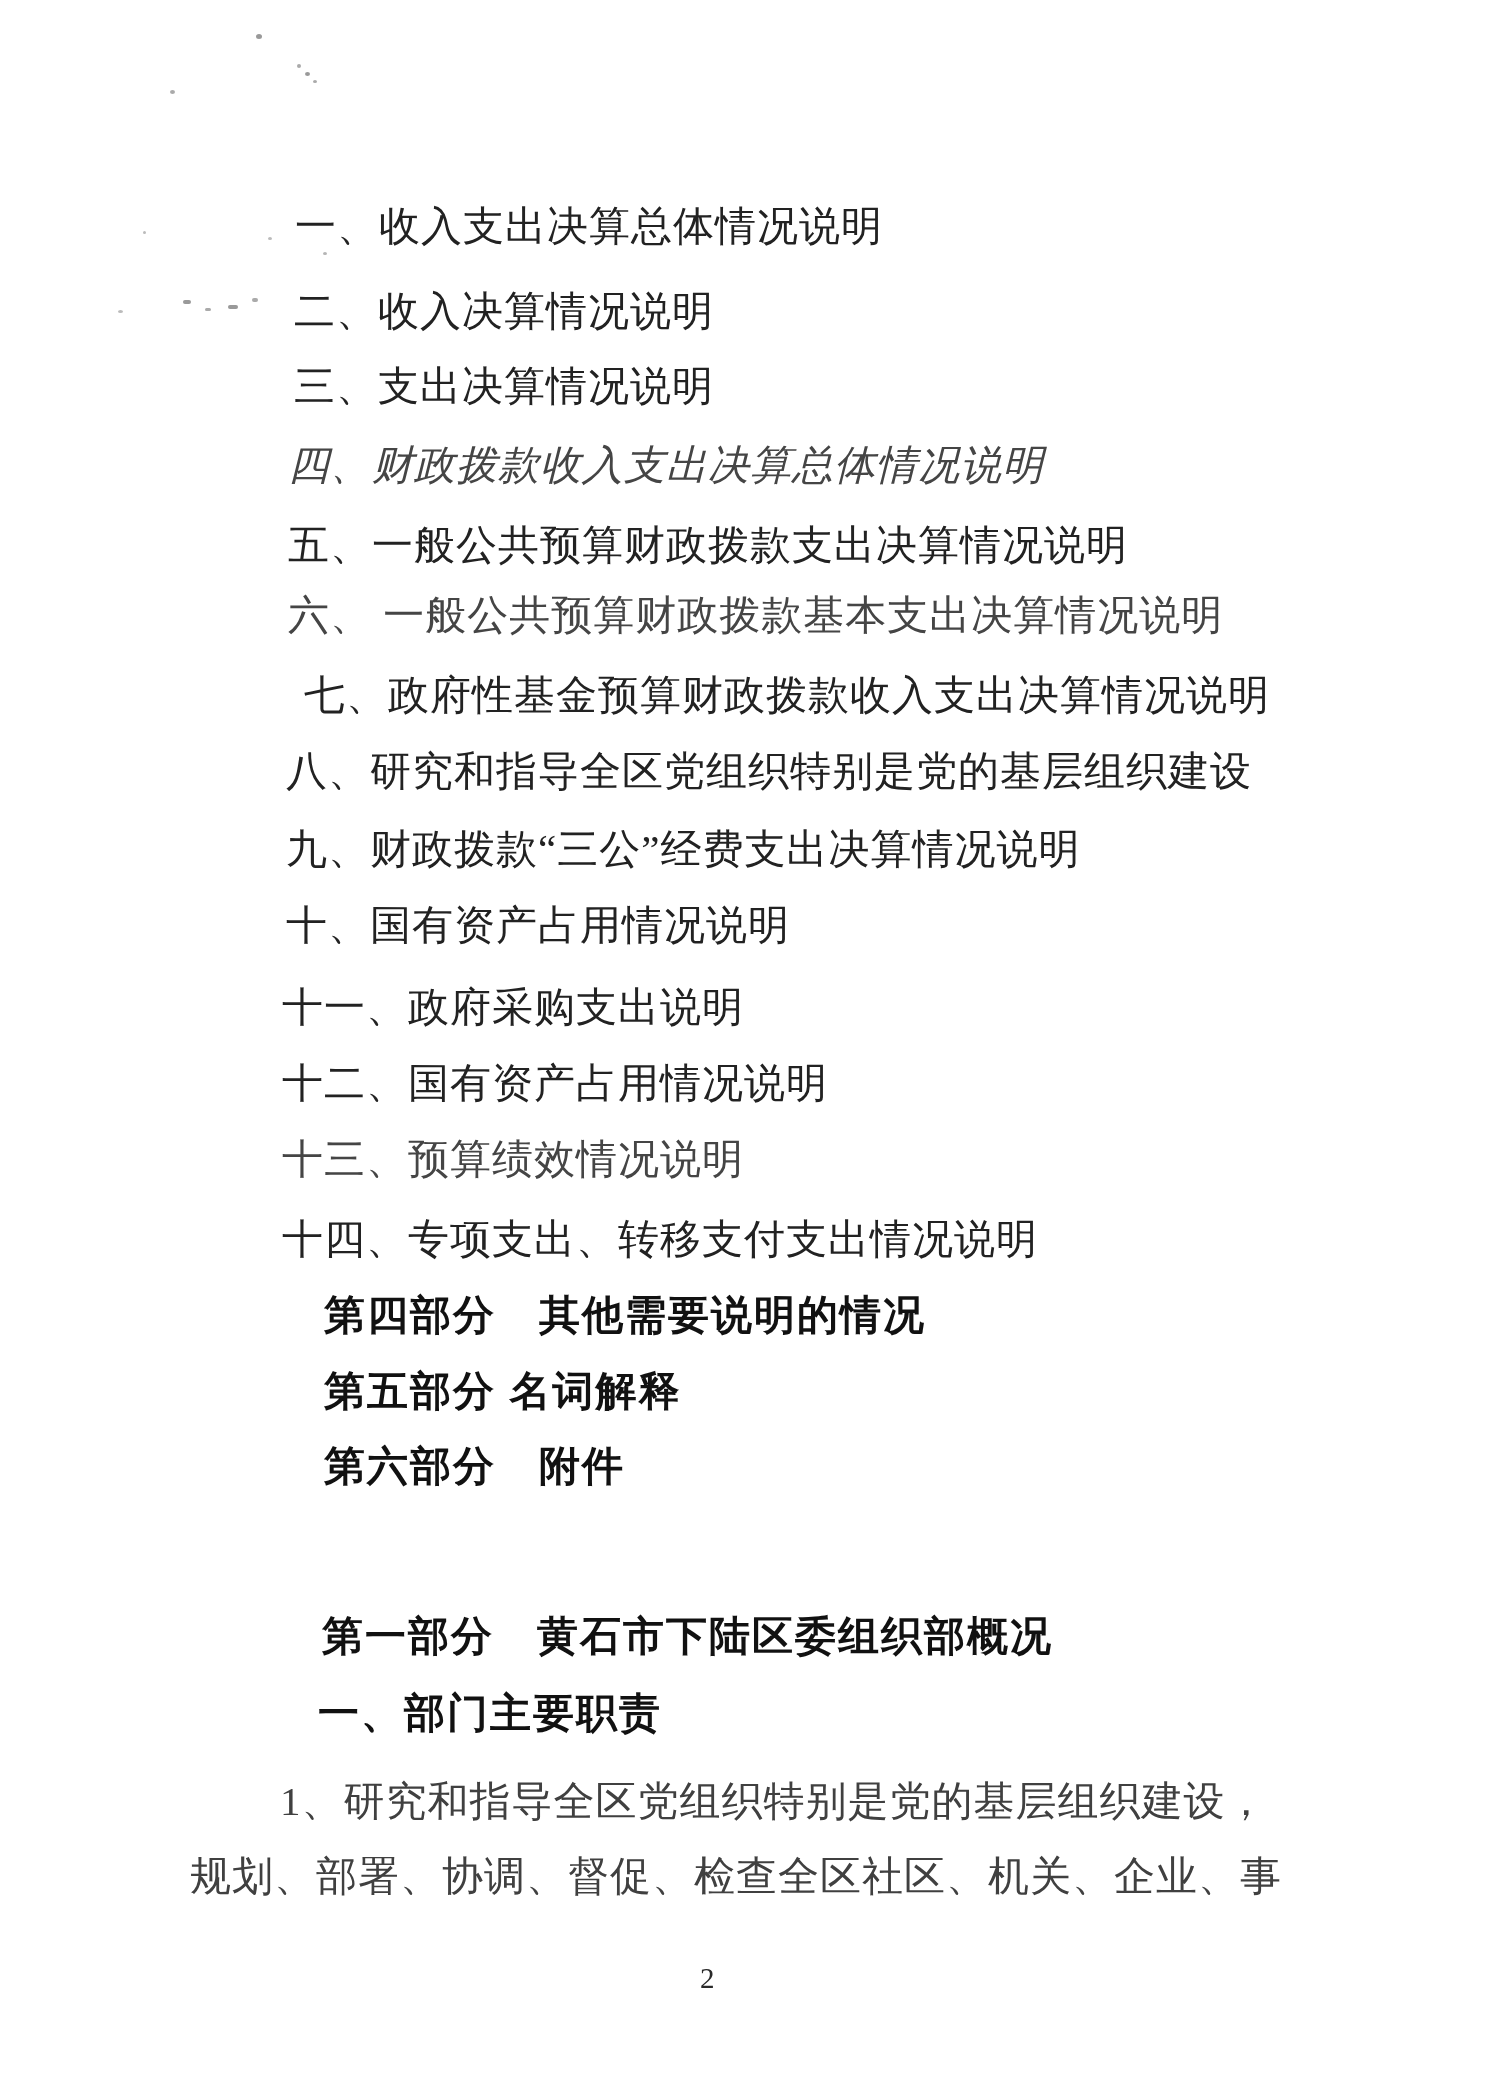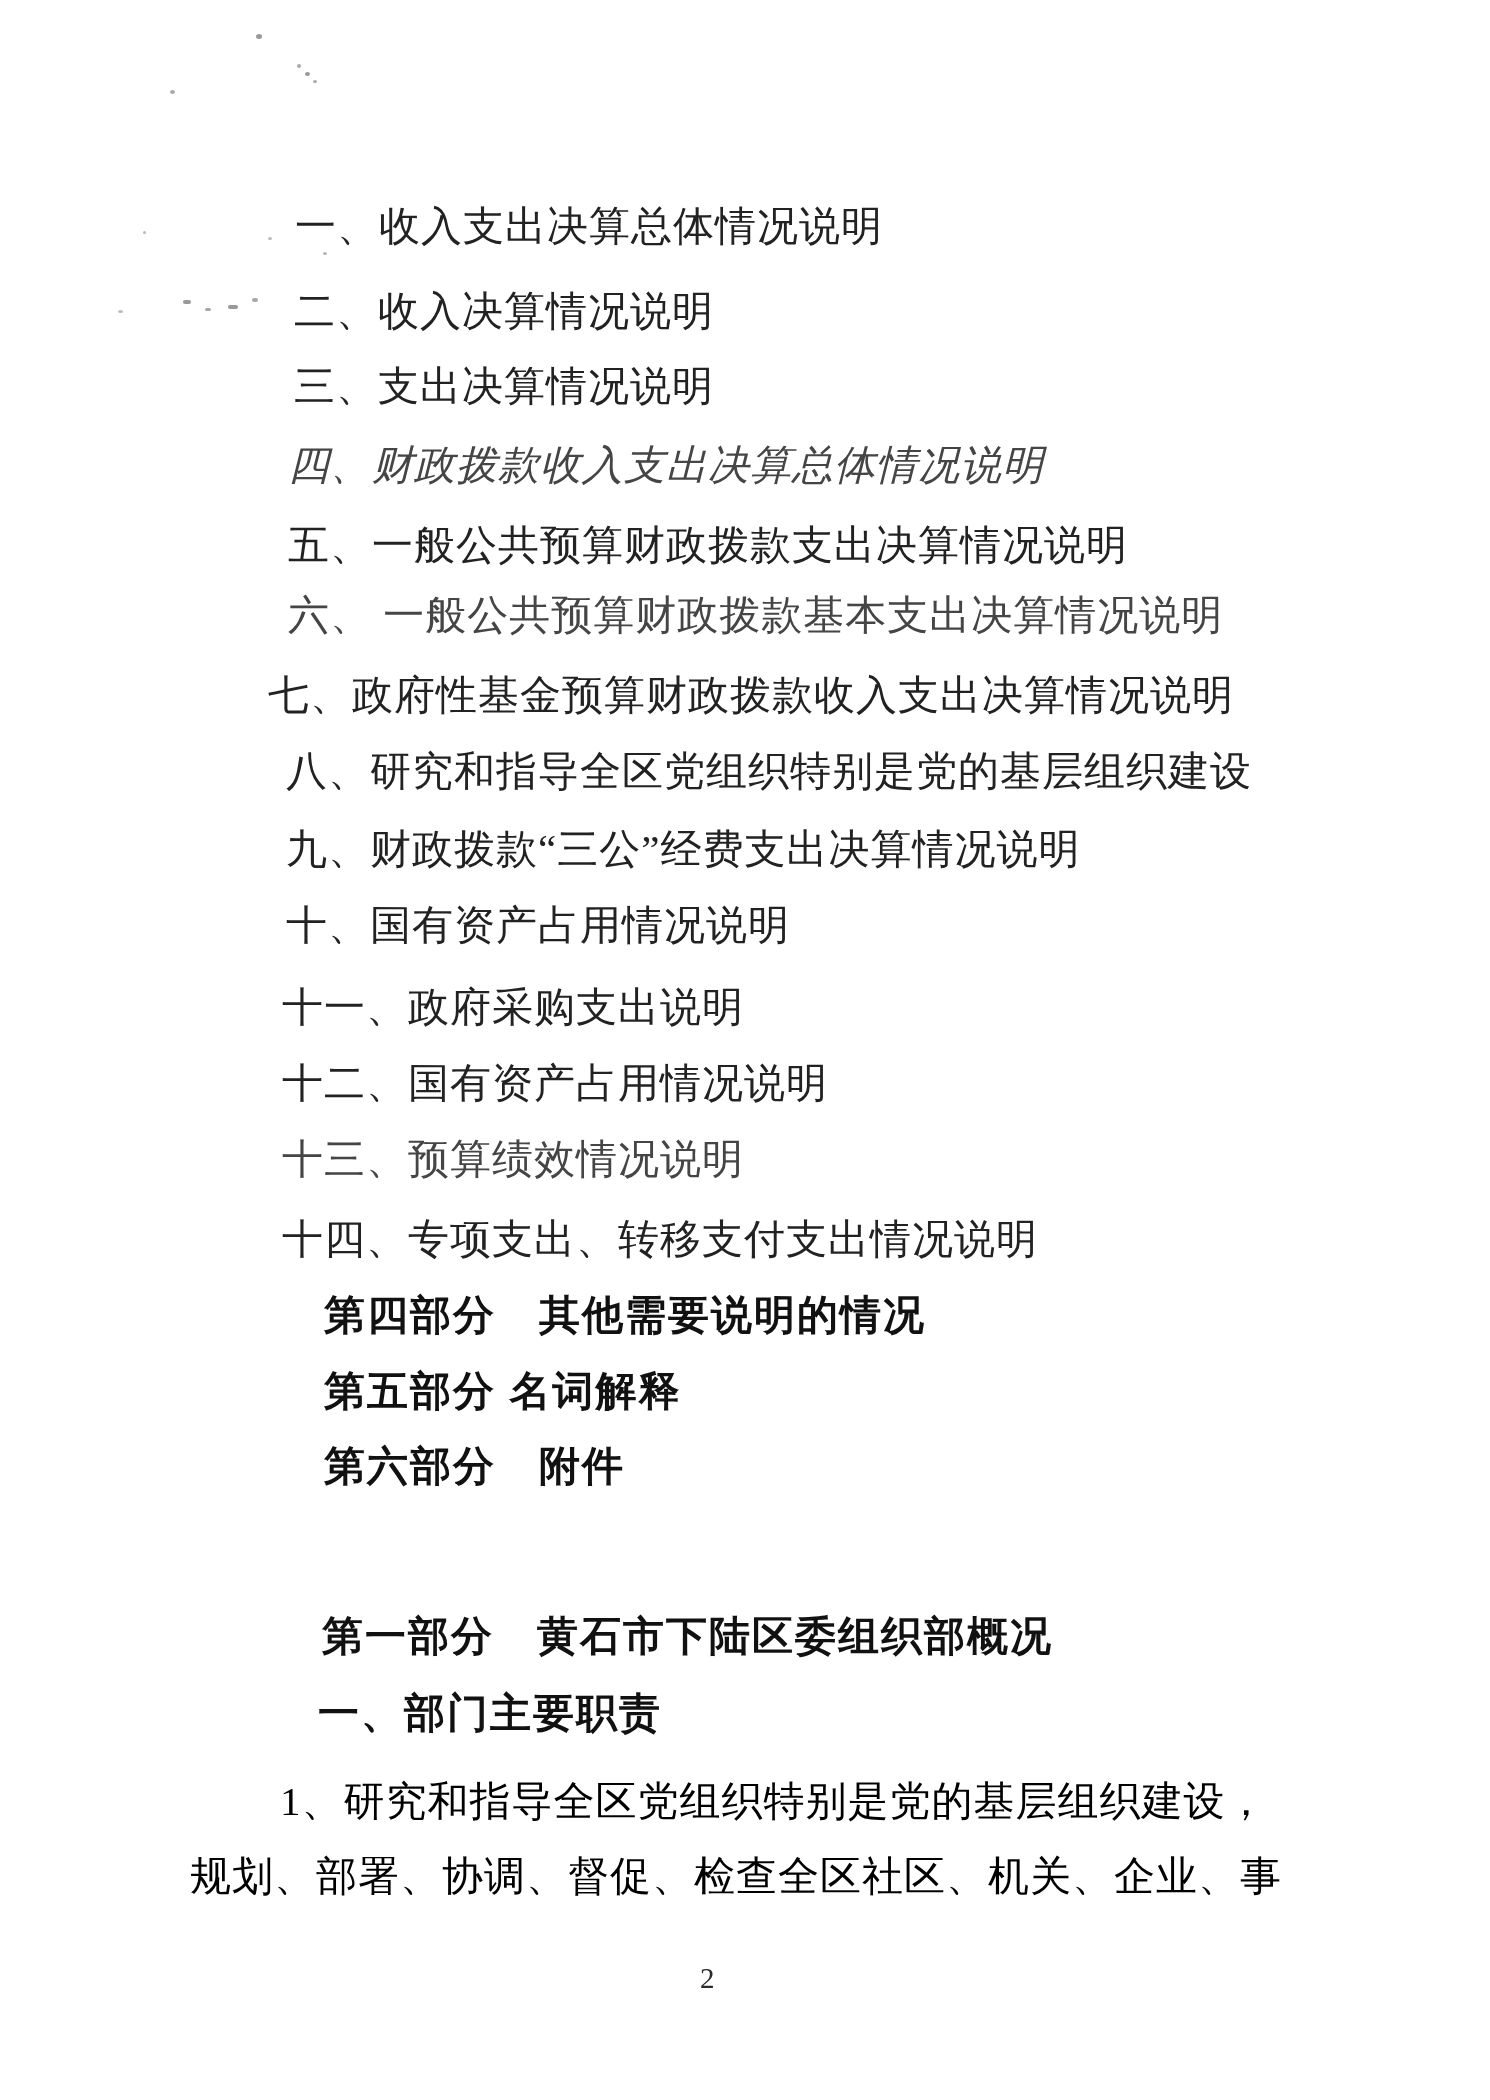--- a/index.html
+++ b/index.html
@@ -14,21 +14,21 @@
     background: #ffffff;
     overflow: hidden;
     font-family: "Liberation Serif", "DejaVu Serif", serif;
   }
   .line {
     position: absolute;
     white-space: nowrap;
     font-size: 41px;
     line-height: 1.15;
     letter-spacing: 1px;
-    color: #000000;
+    color: #404040;
   }
   .toc-item { color: #222222; }
   .faded {
     color: #454545;
     filter: blur(0.3px);
   }
   .bold-heading {
     font-family: "Liberation Sans", "DejaVu Sans", sans-serif;
     font-weight: bold;
     letter-spacing: 2px;
@@ -64,21 +64,21 @@
   <div class="speck" style="left:228px;top:305px;width:10px;height:4px;background:#999;border-radius:2px;"></div>
   <div class="speck" style="left:252px;top:298px;width:6px;height:4px;background:#aaa;border-radius:2px;"></div>
   <div class="speck" style="left:118px;top:310px;width:5px;height:3px;background:#bbb;"></div>
 
   <div class="line toc-item" style="left:295px;top:203px;">一、收入支出决算总体情况说明</div>
   <div class="line toc-item" style="left:294px;top:288px;">二、收入决算情况说明</div>
   <div class="line toc-item" style="left:294px;top:363px;">三、支出决算情况说明</div>
   <div class="line toc-item faded" style="left:288px;top:442px;font-style:italic;">四、财政拨款收入支出决算总体情况说明</div>
   <div class="line toc-item" style="left:288px;top:522px;">五、一般公共预算财政拨款支出决算情况说明</div>
   <div class="line toc-item faded" style="left:288px;top:592px;">六、 一般公共预算财政拨款基本支出决算情况说明</div>
-  <div class="line toc-item" style="left:268px;top:672px;text-align:center;">七、政府性基金预算财政拨款收入支出决算情况说明</div>
+  <div class="line toc-item" style="left:304px;top:672px;text-align:center;">七、政府性基金预算财政拨款收入支出决算情况说明</div>
   <div class="line toc-item" style="left:286px;top:748px;">八、研究和指导全区党组织特别是党的基层组织建设</div>
   <div class="line toc-item" style="left:286px;top:826px;">九、财政拨款“三公”经费支出决算情况说明</div>
   <div class="line toc-item" style="left:286px;top:902px;">十、国有资产占用情况说明</div>
   <div class="line toc-item" style="left:282px;top:984px;">十一、政府采购支出说明</div>
   <div class="line toc-item" style="left:282px;top:1060px;">十二、国有资产占用情况说明</div>
   <div class="line toc-item faded" style="left:282px;top:1136px;">十三、预算绩效情况说明</div>
   <div class="line toc-item" style="left:282px;top:1216px;text-align:right;">十四、专项支出、转移支付支出情况说明</div>
 
   <div class="line bold-heading" style="left:280px;top:1292px;">第四部分　其他需要说明的情况</div>
   <div class="line bold-heading" style="left:280px;top:1368px;">第五部分 名词解释</div>

